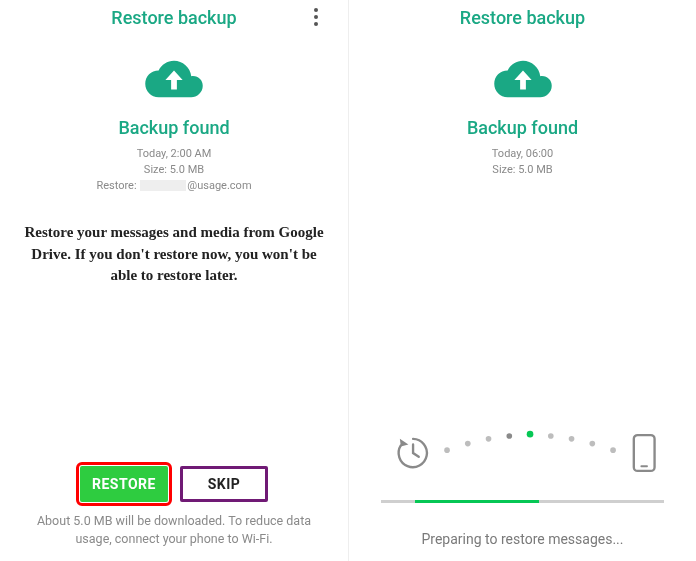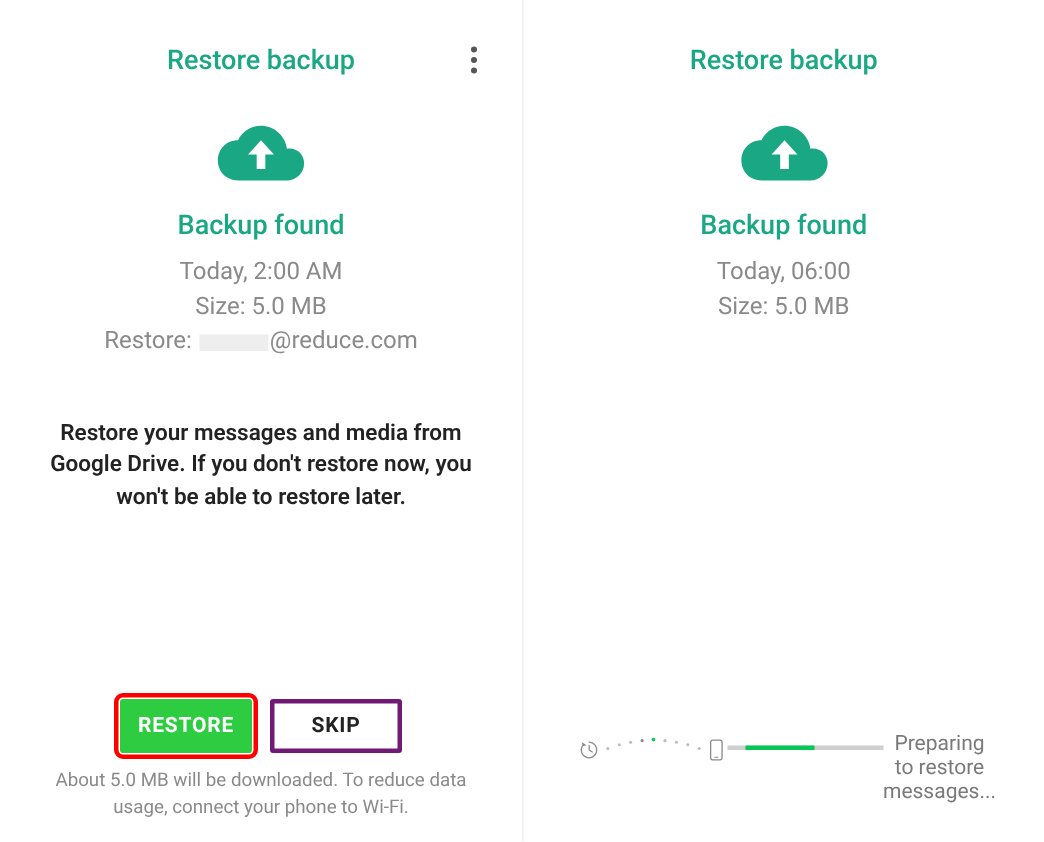--- a/index.html
+++ b/index.html
@@ -9,21 +9,21 @@
       display: flex;
       width: 696px;
       height: 561px;
     }
     .screen {
       width: 50%;
       height: 100%;
       display: flex;
       flex-direction: column;
       position: relative;
-      padding: 24px 14px 10px;
+      padding: 1px 14px 10px;
     }
     .screen + .screen { border-left: 1px solid #eee; }
     .header {
       display: flex;
       align-items: center;
       justify-content: center;
       position: relative;
       height: 32px;
     }
     .header-title {
@@ -62,40 +62,41 @@
     .backup-found {
       text-align: center;
       color: #1aa884;
       font-size: 18px;
       font-weight: 500;
       margin-top: 14px;
     }
     .meta {
       text-align: center;
       color: #8a8a8a;
-      font-size: 16px;
+      font-size: 11px;
       line-height: 1.45;
       margin-top: 8px;
     }
     .meta .redact {
       display:inline-block;
       width: 46px;
       height: 11px;
       background: #eee;
       vertical-align: middle;
       margin: 0 1px;
     }
     .desc {
       text-align: center;
       color: #222;
       font-size: 15px;
       font-weight: 600;
       line-height: 1.45;
-      margin-top: 39px;
+      margin-top: 28px;
       padding: 0 6px;
+      font-family: Liberation Serif, serif;
     }
     .spacer { flex: 1; }
     .btn-row {
       display: flex;
       justify-content: center;
       gap: 12px;
       margin-bottom: 10px;
     }
     .btn {
       width: 88px;
@@ -124,21 +125,21 @@
     .footnote {
       text-align: center;
       color: #8a8a8a;
       font-size: 12.5px;
       line-height: 1.4;
       padding: 0 8px 4px;
     }
     
     .progress-wrap {
       display: flex;
-      flex-direction: row;
+      flex-direction: column;
       align-items: center;
       padding: 0 18px 4px;
     }
     .transfer {
        width: 100%;
        height: 46px;
        margin-bottom: 24px;
     }
     .bar-track {
       width: 100%;
@@ -180,21 +181,21 @@
       <path fill="#fff" d="M32 14l9 10h-6v10h-6V24h-6z"></path>
     </svg>
   </div>
 
   <div class="backup-found">Backup found</div>
 
   <div class="meta">
     <div>Today, 2:00 AM</div>
     <div>Size: 5.0 MB</div>
     <div>
-      <span>Restore: </span><span class="redact"></span><span>@reduce.com</span>
+      <span>Restore: </span><span class="redact"></span><span>@usage.com</span>
     </div>
   </div>
 
   <div class="desc">Restore your messages and media from Google Drive. If you don't restore now, you won't be able to restore later.</div>
 
   <div class="spacer"></div>
 
   <div class="btn-row">
     <div class="btn btn-restore">RESTORE</div>
     <div class="btn btn-skip">SKIP</div>

